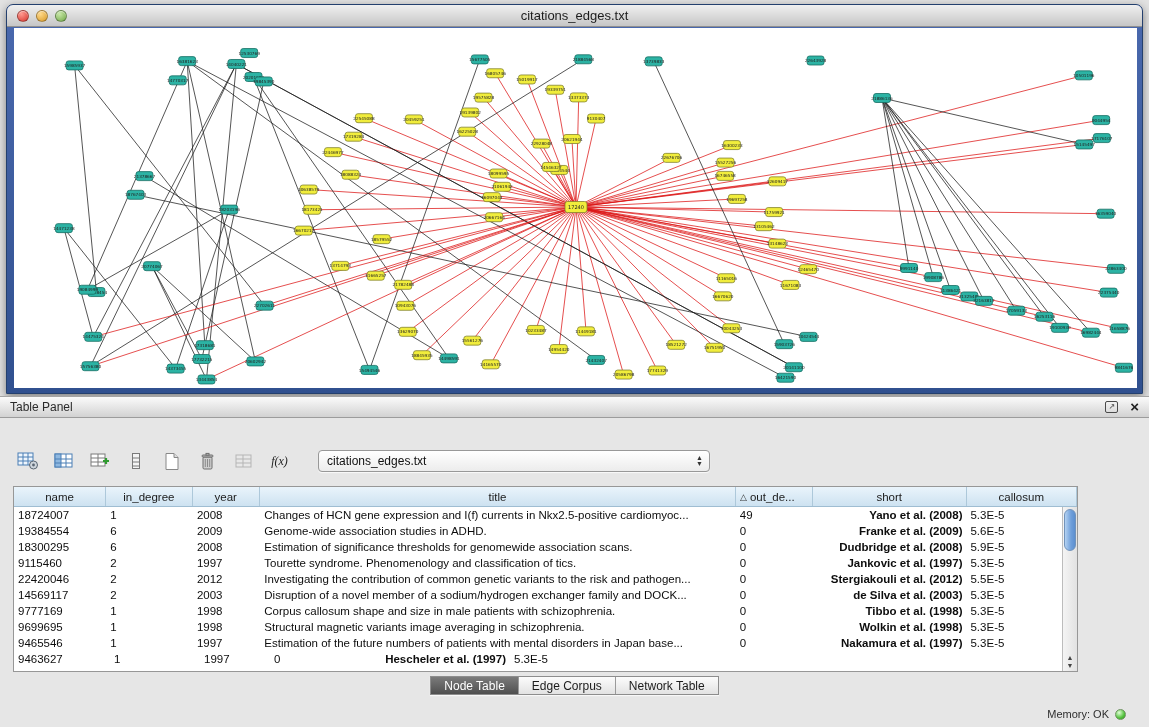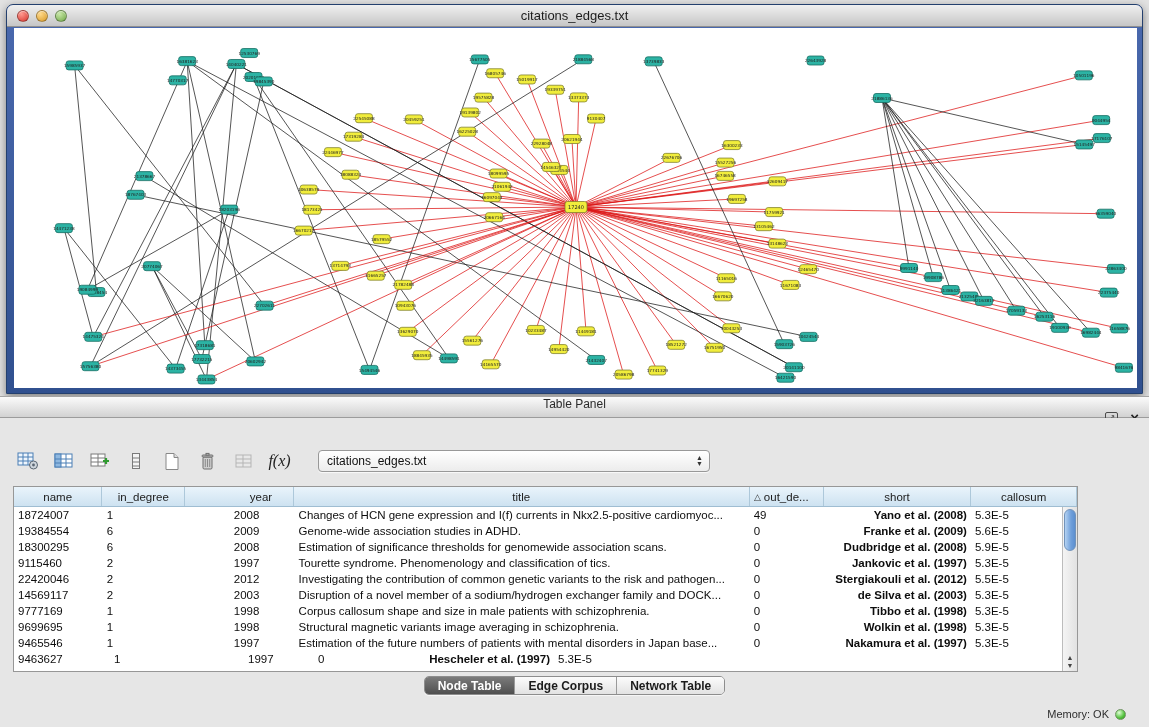--- a/index.html
+++ b/index.html
@@ -21,64 +21,64 @@
   .light.yellow{background:radial-gradient(circle at 35% 30%,#ffd98a,#d99a25);}
   .light.green{background:radial-gradient(circle at 35% 30%,#c9e8a8,#6fa845);}
   .win-title{position:absolute;left:0;right:0;text-align:center;font-size:13px;color:#1d1d1d;}
   .graph-area{position:absolute;left:7px;top:23px;width:1123px;height:360px;background:#fff;overflow:hidden;}
   .graph-area svg{display:block;width:100%;height:100%;}
 
   
   .tp-header{position:absolute;left:0;top:396px;width:1149px;height:22px;
     background:linear-gradient(#fbfbfb,#d2d2d2);
     border-top:1px solid #a5a5a5;border-bottom:1px solid #9c9c9c;
-    display:flex;align-items:center;padding:0 10px;flex-direction:column;}
+    display:flex;align-items:center;padding:0 10px;}
   .tp-title{font-size:12px;color:#2b2b2b;}
   .tp-actions{margin-left:auto;display:flex;align-items:center;gap:12px;}
   .float-btn{width:13px;height:12px;border:1.5px solid #4a4a4a;border-radius:2px;
     position:relative;font-size:8px;line-height:9px;text-align:center;color:#4a4a4a;}
   .close-btn{font-size:15px;font-weight:bold;color:#222;line-height:14px;cursor:default;}
 
   
   .tp-body{position:absolute;left:0;top:418px;width:1149px;height:309px;background:#e6e6e6;}
   .toolbar{position:absolute;left:14px;top:30px;height:26px;display:flex;align-items:center;gap:9px;}
   .tool-btn{width:27px;height:24px;display:flex;align-items:center;justify-content:center;border-radius:3px;}
-  .fx{font-family:"Liberation Serif",serif;font-style:italic;font-size:16px;color:#222;}
+  .fx{font-family:"Liberation Serif",serif;font-style:italic;font-size:12px;color:#222;}
   .combo{width:392px;height:22px;margin-left:16px;border:1px solid #989898;border-radius:4px;
     background:linear-gradient(#ffffff,#ececec);display:flex;align-items:center;
     padding:0 4px 0 8px;font-size:12px;color:#111;box-shadow:0 1px 1px rgba(255,255,255,.8);}
   .combo-arrows{margin-left:auto;display:flex;flex-direction:column;align-items:center;
     font-size:7px;line-height:6px;color:#333;padding-right:2px;}
 
   
   .table-wrap{position:absolute;left:13px;top:68px;width:1065px;height:186px;
     background:#fff;border:1px solid #979797;overflow:hidden;}
   .thead{display:flex;height:20px;background:linear-gradient(#eaf4fb,#cde2f1);
     border-bottom:1px solid #9fbdd2;}
   .th{display:flex;align-items:center;justify-content:center;font-size:11.5px;color:#1b1b1b;
     border-right:1px solid #adc8da;overflow:hidden;white-space:nowrap;gap:3px;}
   .sort{font-size:9px;color:#333;}
   .tbody{position:relative;}
   .tr{display:flex;height:16px;align-items:center;background:#fff;}
   .td{font-size:11.5px;color:#0d0d0d;padding:0 4px;overflow:hidden;white-space:nowrap;height:16px;line-height:16px;}
   .td.center{text-align:right;font-weight:bold;}
-  .c0{width:96px;}.c1{width:90px;}.c2{width:70px;margin-left:44px;}.c3{width:496px;}
+  .c0{width:96px;}.c1{width:90px;}.c2{width:70px;}.c3{width:496px;}
   .c4{width:80px;}.c5{width:160px;}.c6{width:115px;}
   .th.c4{justify-content:flex-start;padding-left:4px;}
   .vscroll{position:absolute;right:0;top:20px;bottom:0;width:15px;
     background:linear-gradient(to right,#f4f4f4,#e2e2e2);border-left:1px solid #bcbcbc;}
   .vthumb{position:absolute;left:1px;top:2px;width:12px;height:42px;border-radius:6px;
     background:linear-gradient(to right,#b4d2f2,#6f9fda 60%,#5c8fd0);border:1px solid #7193bb;}
   .vbtns{position:absolute;left:0;bottom:1px;width:14px;display:flex;flex-direction:column;
     align-items:center;font-size:7px;color:#444;line-height:8px;}
 
   
   .tabs{position:absolute;left:0;top:258px;width:1149px;display:flex;justify-content:center;}
-  .seg{display:flex;border:1px solid #8d8d8d;border-radius:5px;overflow:hidden;height:19px;
-    box-shadow:0 1px 1px rgba(255,255,255,.7);font-weight:bold;}
+  .seg{display:flex;border:1px solid #8d8d8d;border-radius:0;overflow:hidden;height:19px;
+    box-shadow:0 1px 1px rgba(255,255,255,.7);}
   .seg-item{padding:0 13px;font-size:12px;display:flex;align-items:center;color:#1c1c1c;
     background:linear-gradient(#fcfcfc,#e2e2e2);border-right:1px solid #9a9a9a;}
   .seg-item:last-child{border-right:none;}
   .seg-item.active{background:linear-gradient(#7b7b7b,#4f4f4f);color:#fff;}
 
   
   .statusbar{position:absolute;left:0;bottom:0;width:1149px;height:26px;display:flex;
     align-items:center;justify-content:flex-end;gap:6px;padding:0 23px;font-size:11px;color:#2e2e2e;}
   .led{width:11px;height:11px;border-radius:50%;border:1px solid #6d935f;
     background:radial-gradient(circle at 35% 30%,#e2ffd8,#54c23e 60%,#2f8f1f);}

